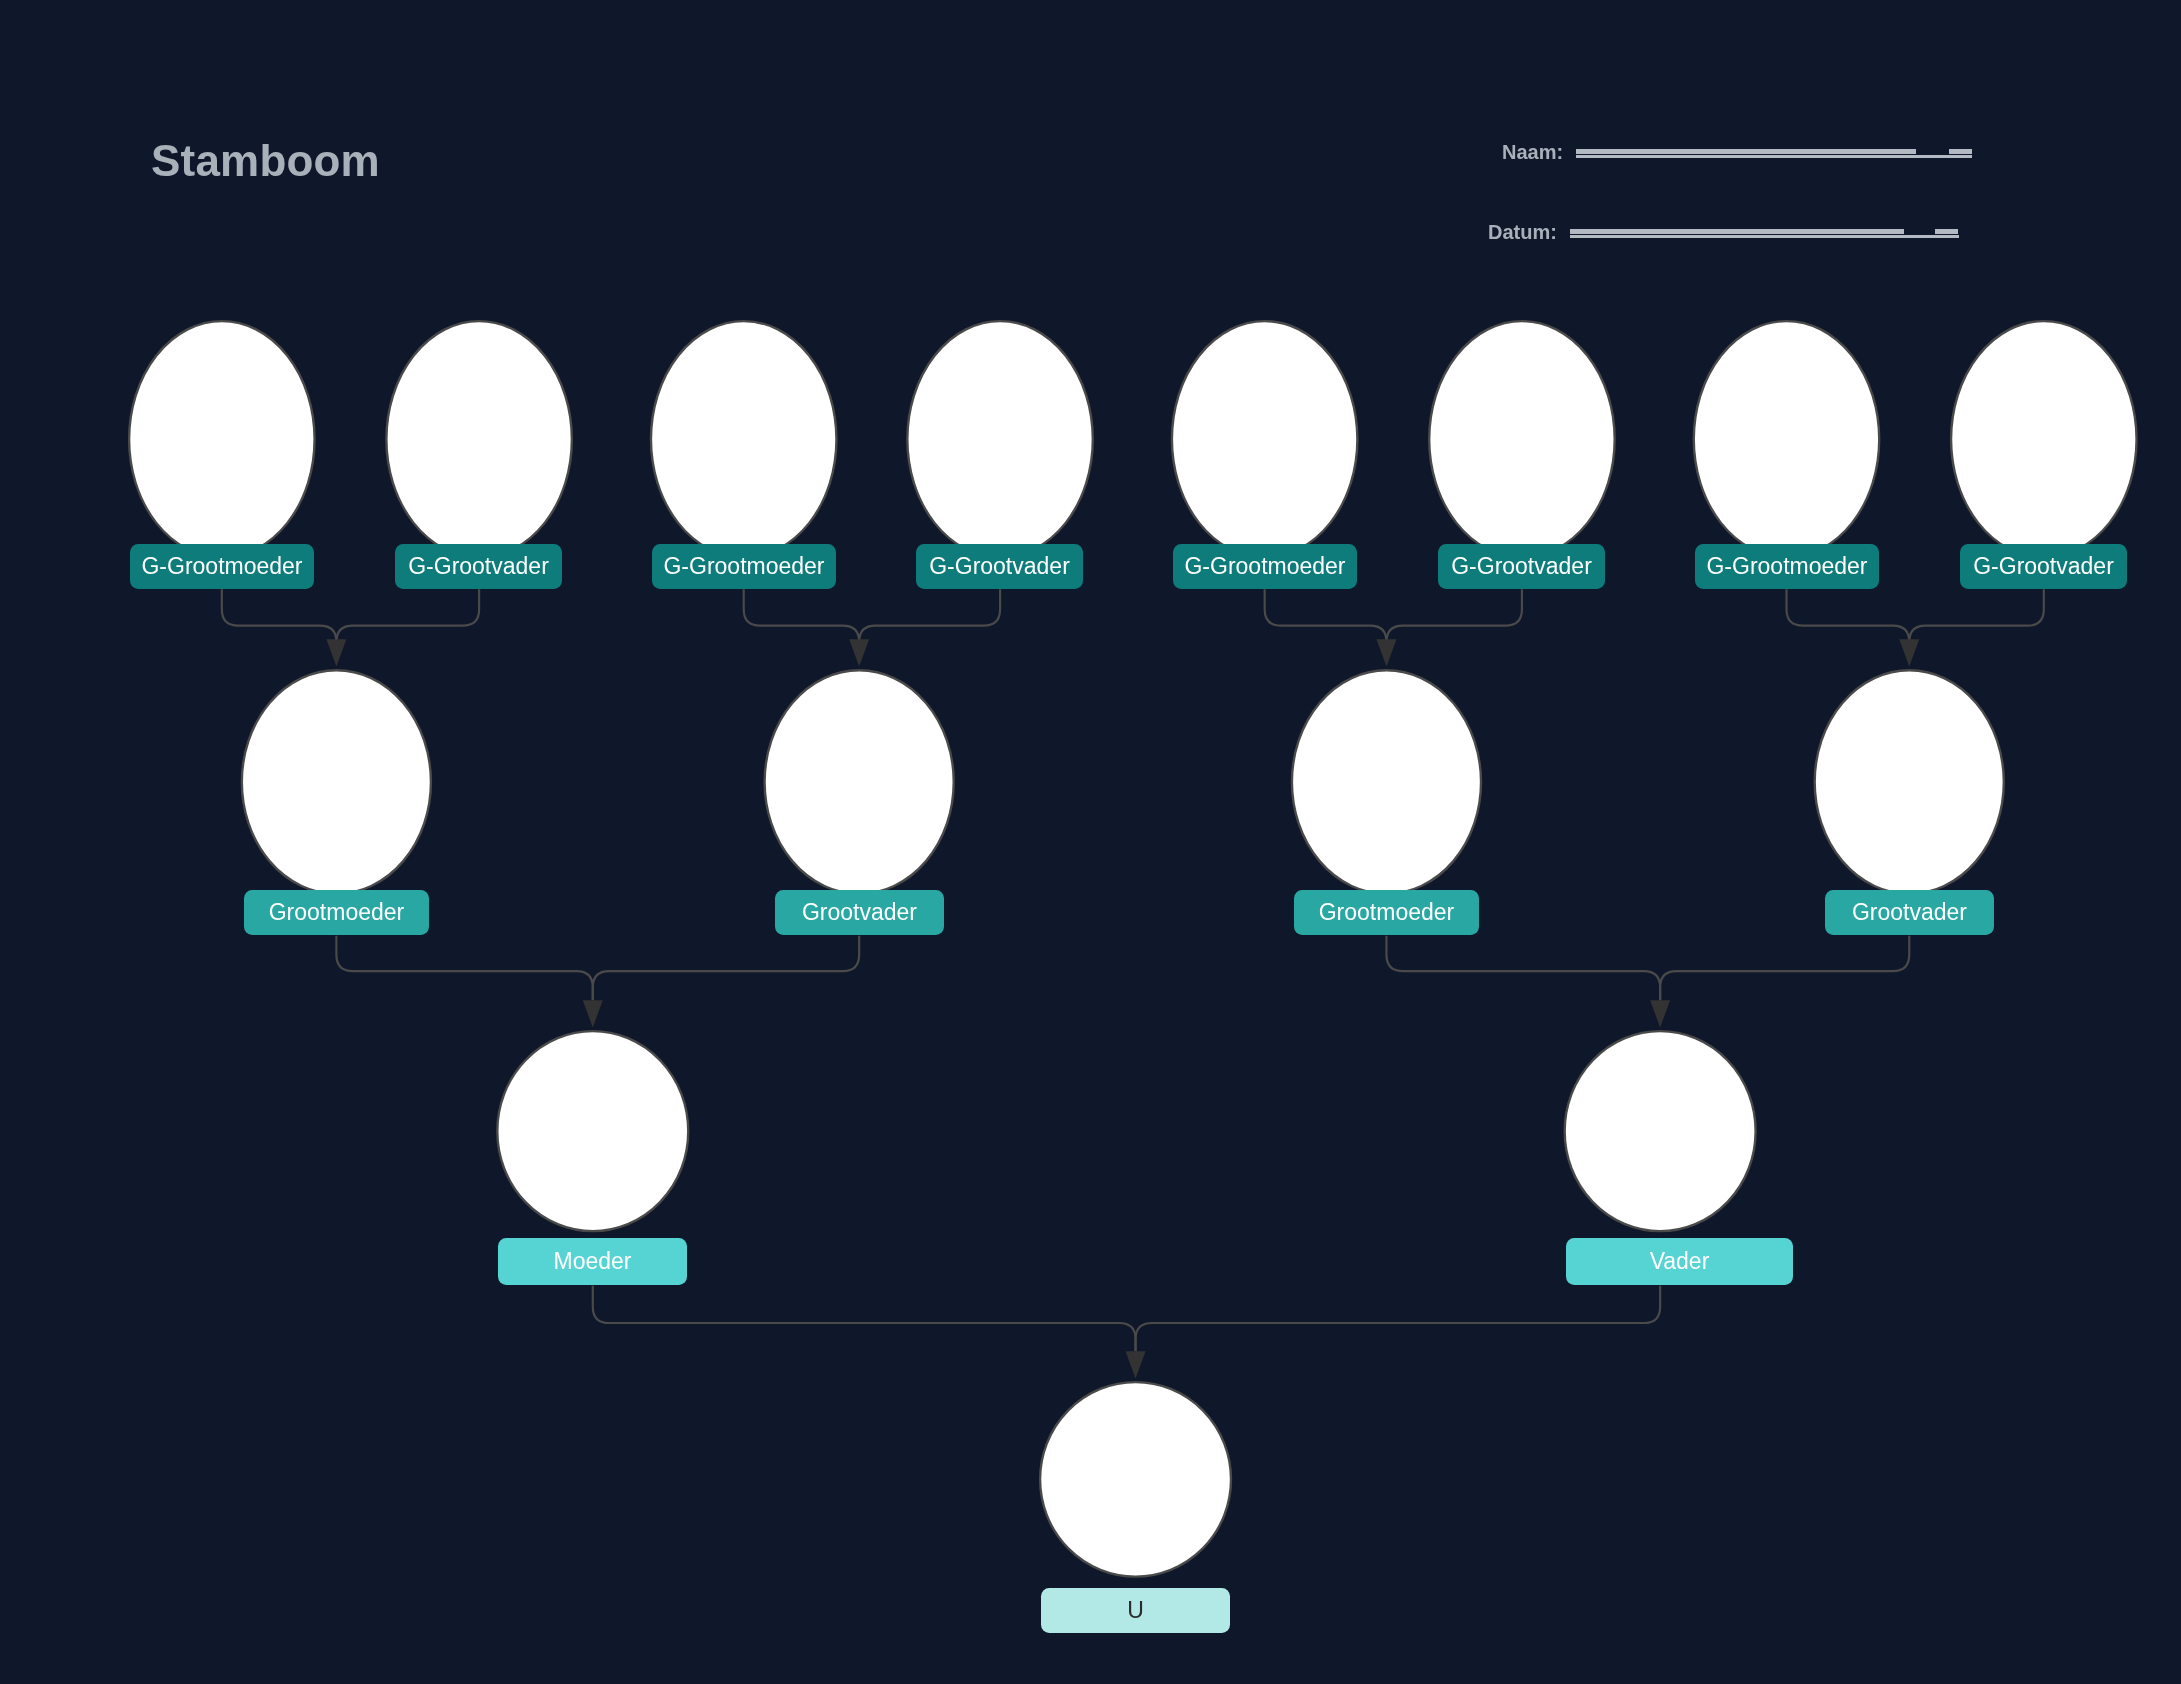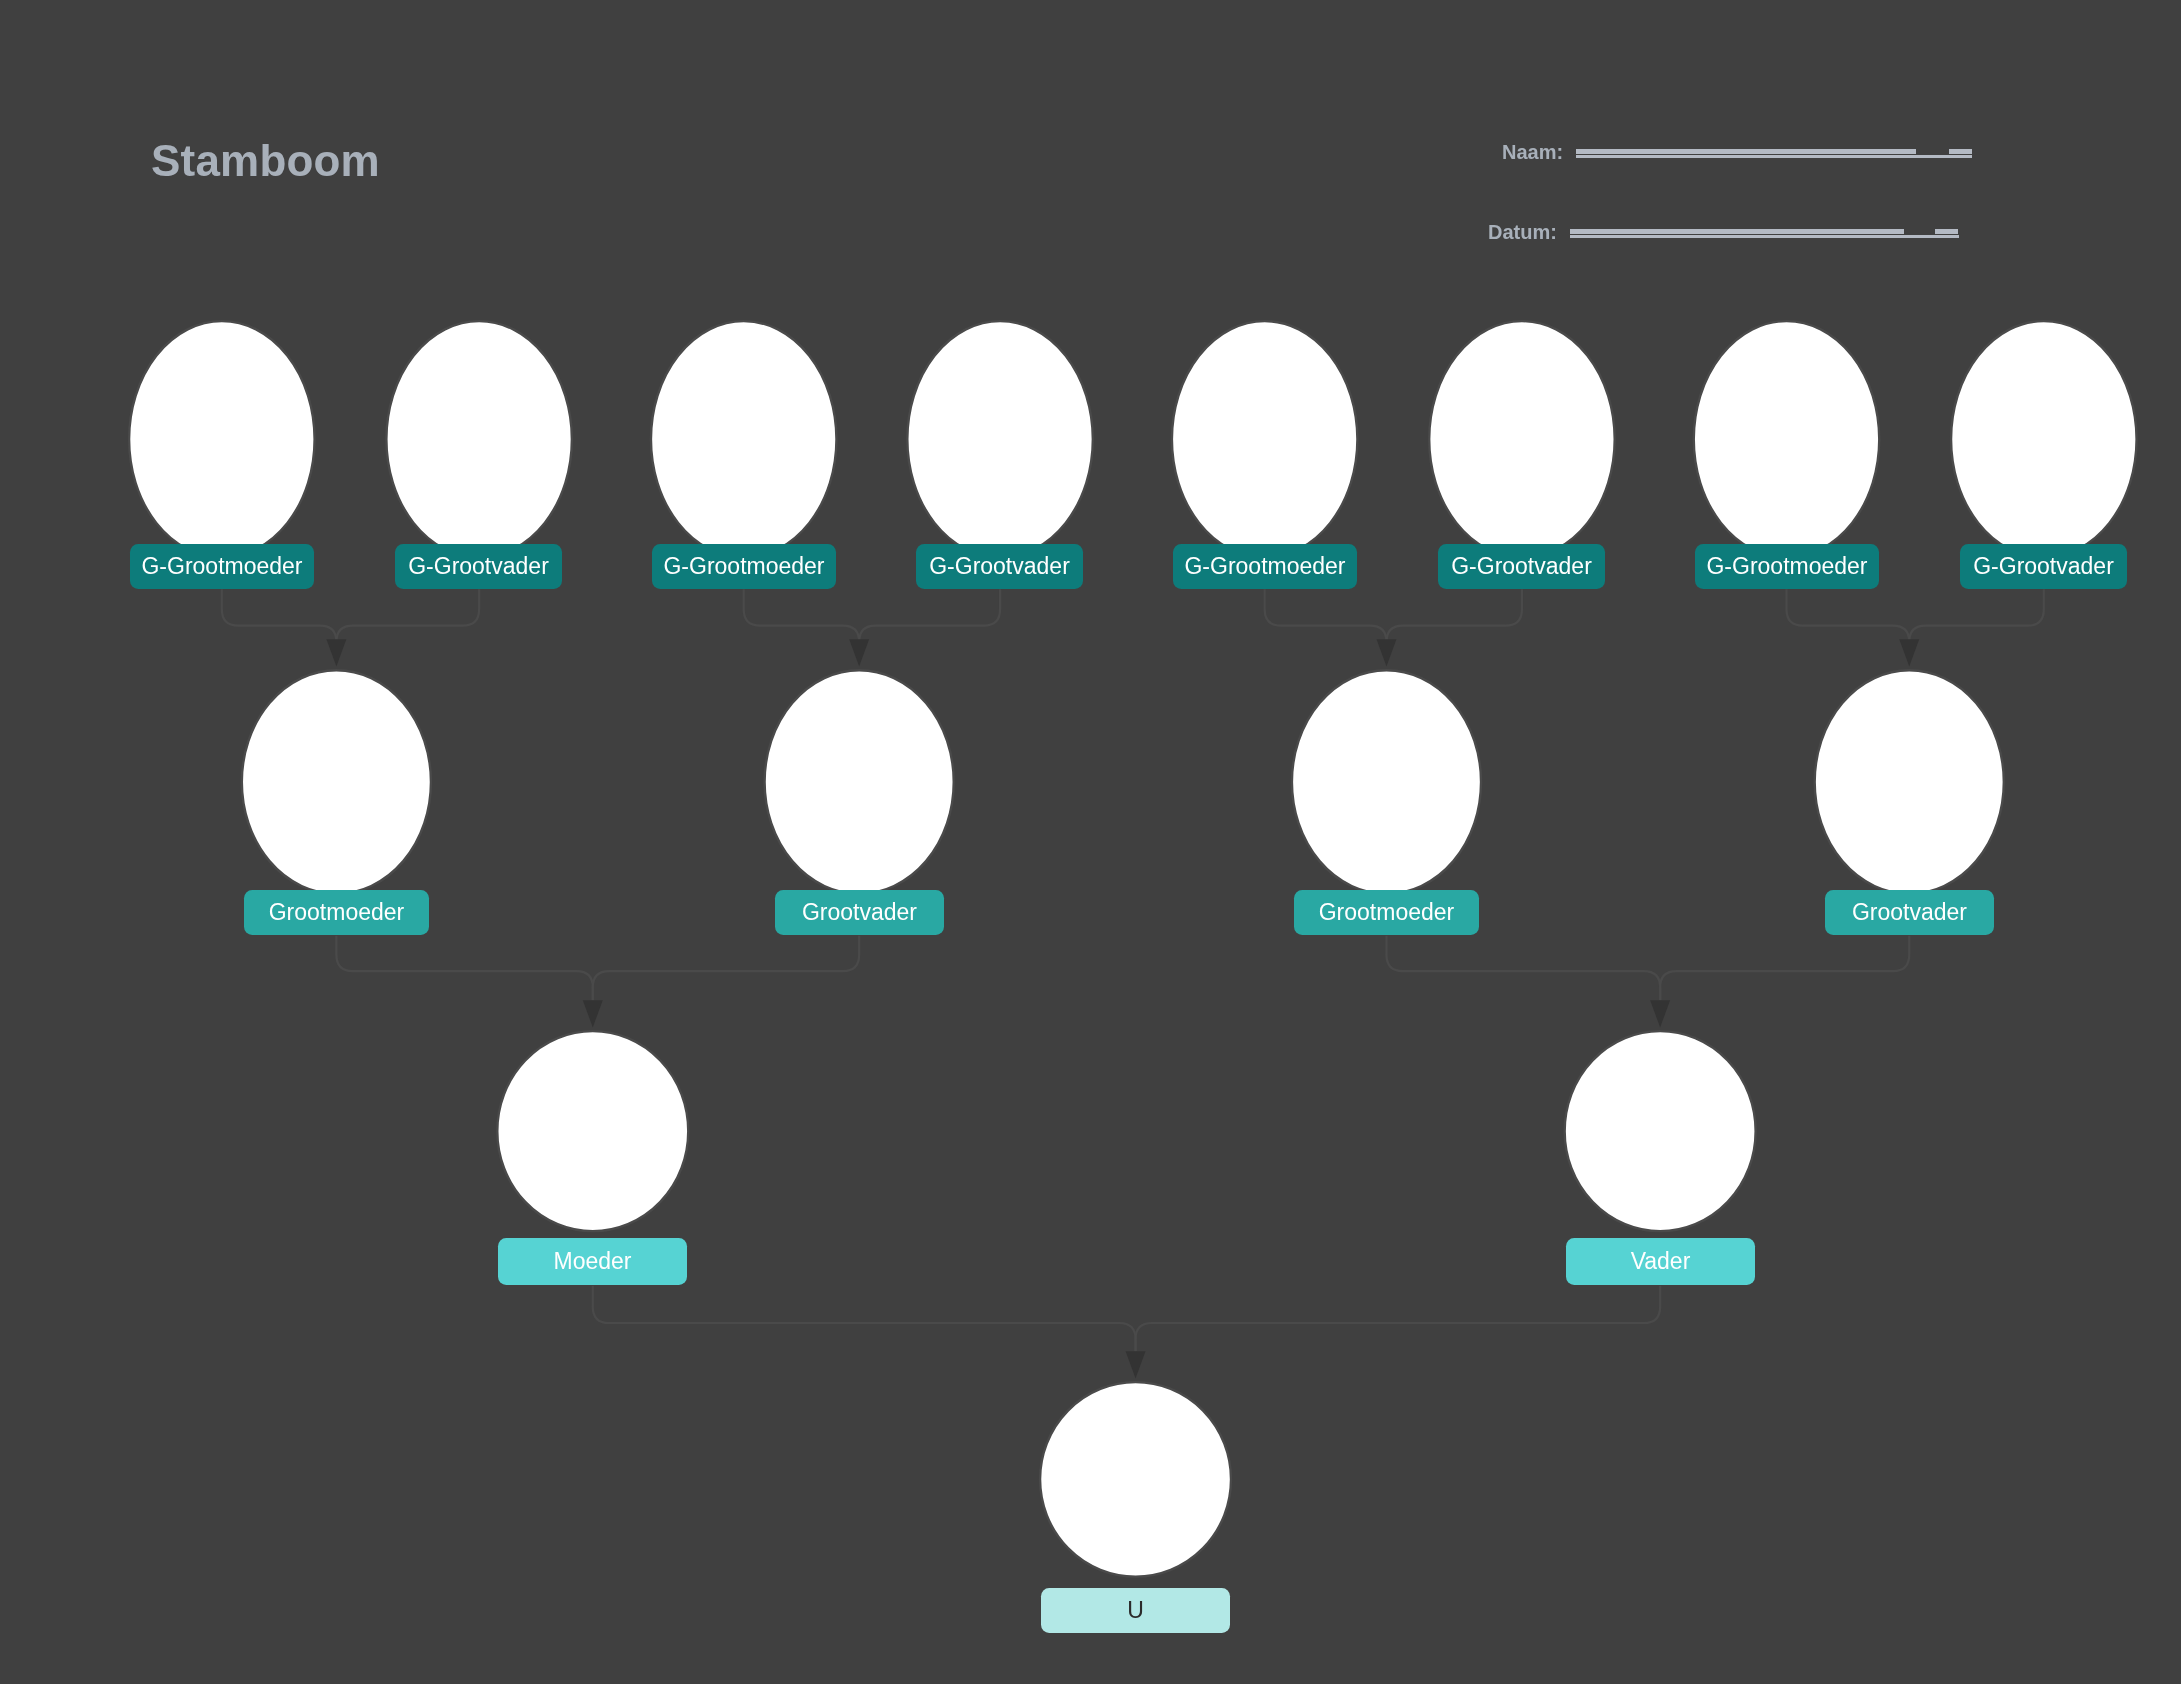--- a/index.html
+++ b/index.html
@@ -10,21 +10,21 @@
   body {
     width: 2182px;
     height: 1685px;
     font-family: "Liberation Sans", sans-serif;
     position: relative;
     overflow: hidden;
   }
   #page {
     position: absolute;
     inset: 0;
-    background: #404040;
+    background: #0f172a;
   }
 
   
   #page-title {
     position: absolute;
     left: 151px;
     top: 136px;
     font-size: 44px;
     font-weight: bold;
     color: #a8b0ba;
@@ -295,21 +295,21 @@
       </div>
       <div class="node-label tier-grand" style="left: 1294px; top: 890px; width: 185px; height: 45px;">
         <span>Grootmoeder</span>
       </div>
       <div class="node-label tier-grand" style="left: 1825px; top: 890px; width: 169px; height: 45px;">
         <span>Grootvader</span>
       </div>
       <div class="node-label tier-parent" style="left: 498px; top: 1238px; width: 189px; height: 47px;">
         <span>Moeder</span>
       </div>
-      <div class="node-label tier-parent" style="left: 1566px; top: 1238px; width: 189px; height: 47px;">
+      <div class="node-label tier-parent" style="left: 1566px; top: 1238px; width: 227px; height: 47px;">
         <span>Vader</span>
       </div>
       <div class="node-label tier-self" style="left: 1041px; top: 1588px; width: 189px; height: 45px;">
         <span>U</span>
       </div>
     </div>
 
 </div>
 
 

